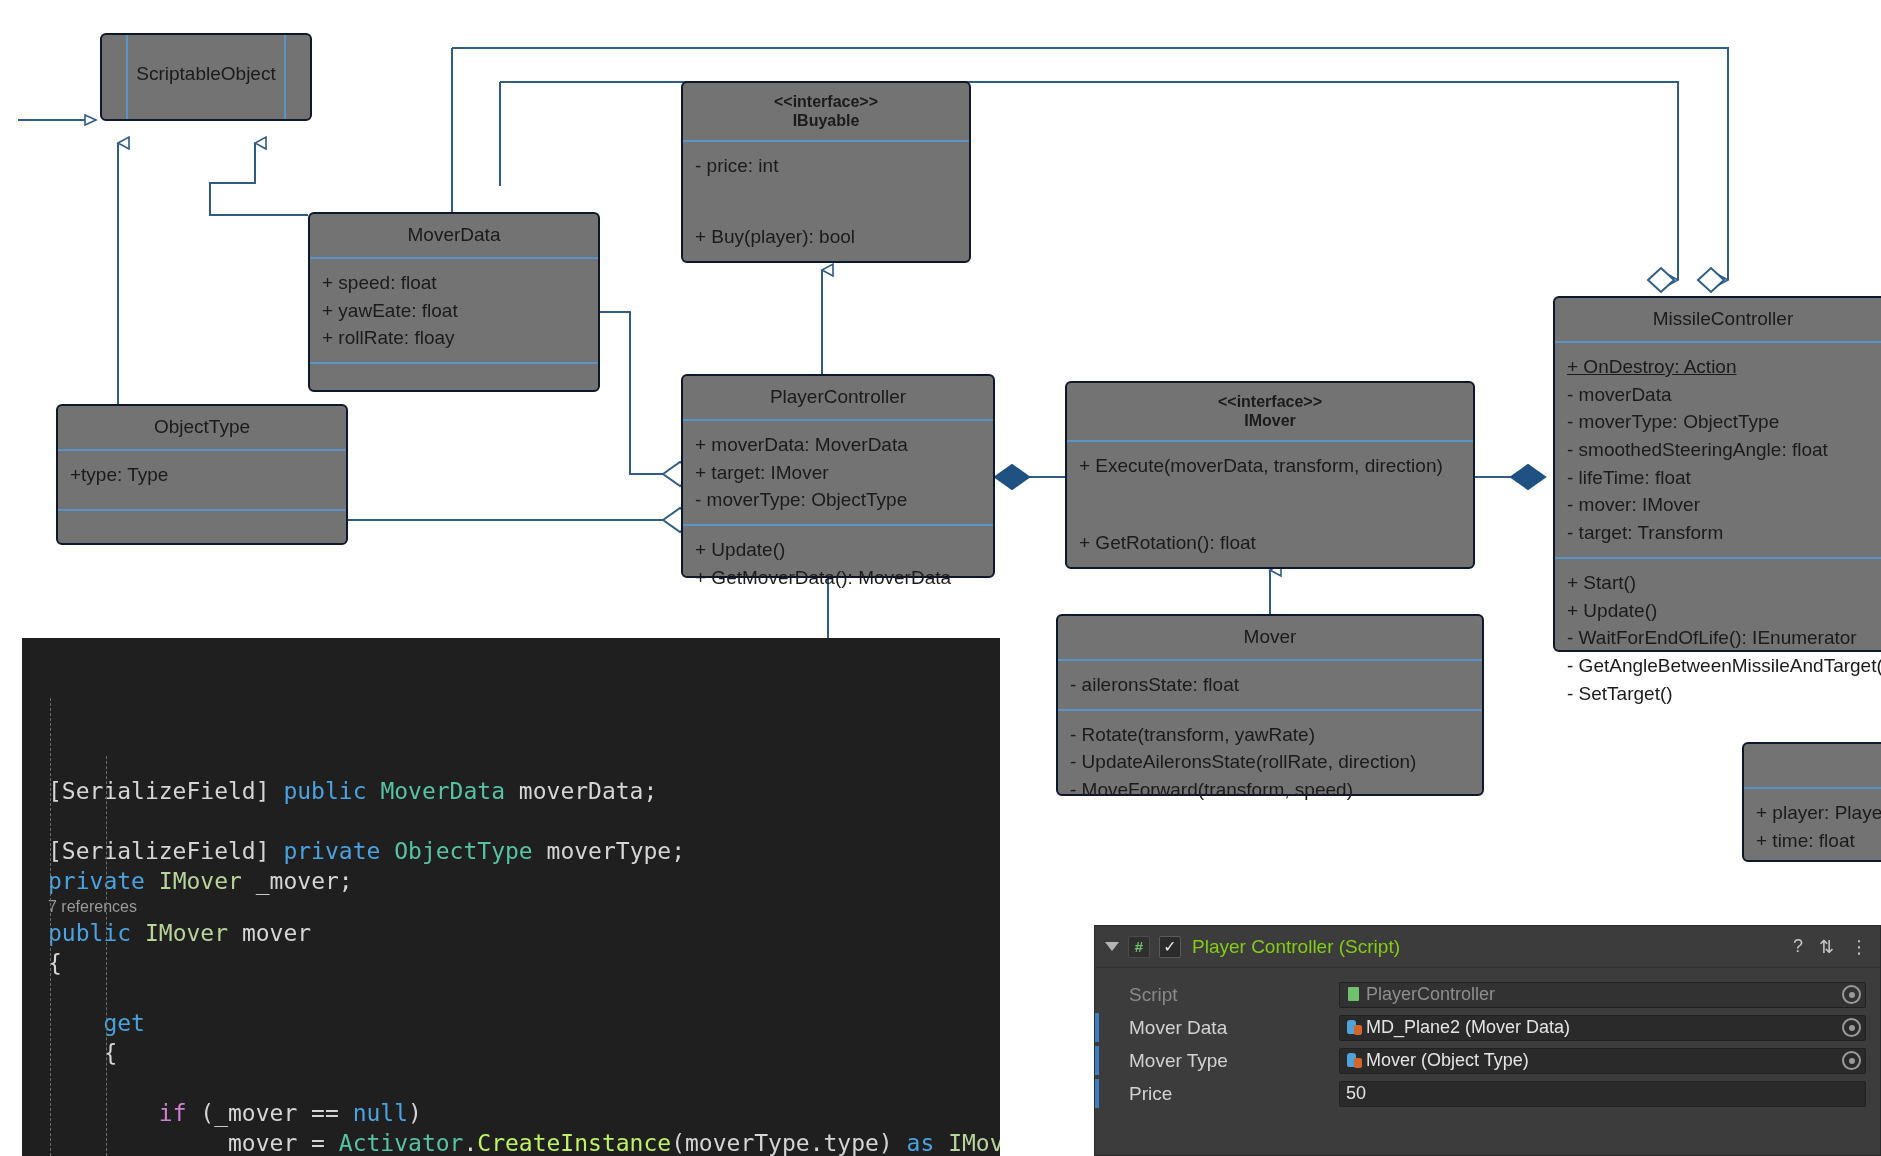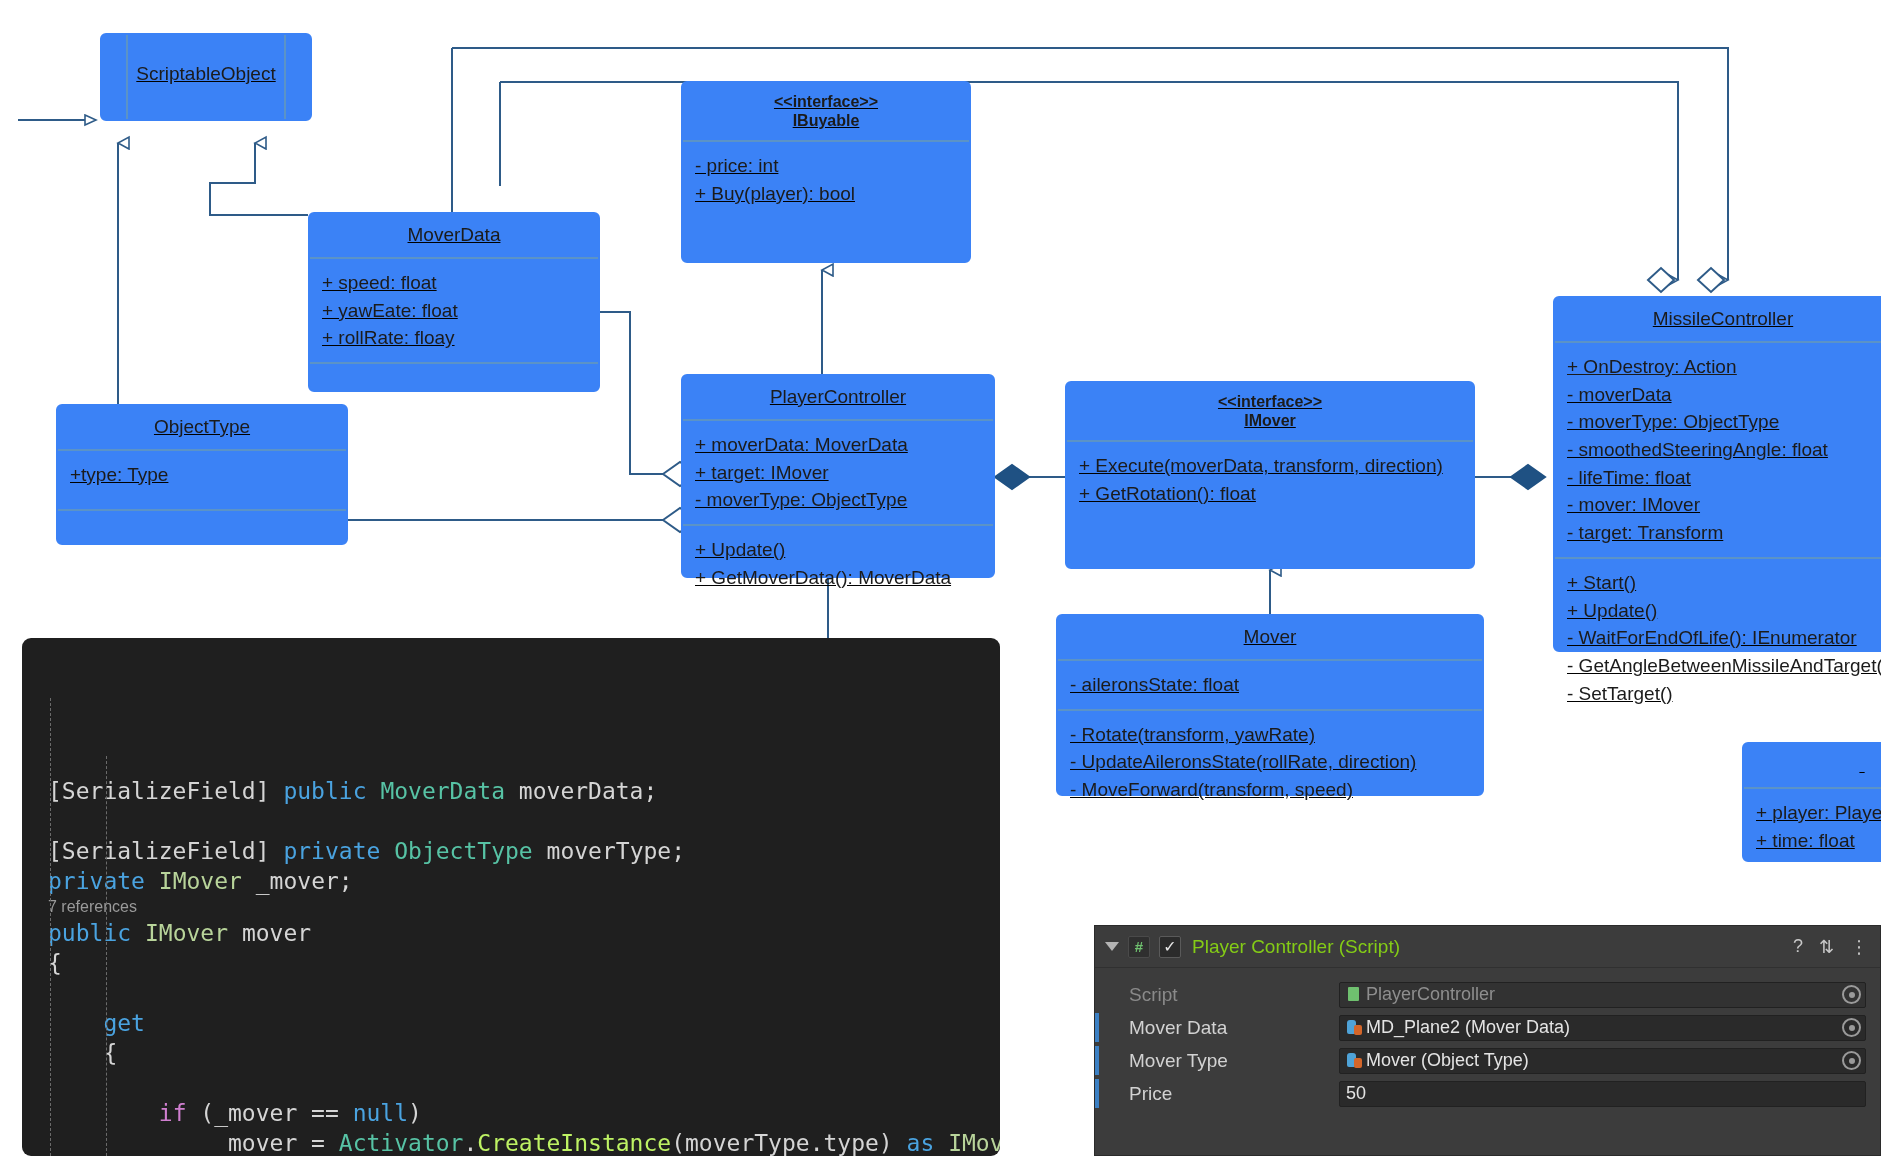--- a/index.html
+++ b/index.html
@@ -11,27 +11,26 @@
   #root {
     position: relative;
     width: 1881px;
     height: 1156px;
     overflow: hidden;
     background: #ffffff;
   }
   
   .uml {
     position: absolute;
-    background: #3b82f6;
-    border: 2px solid #3b82f6;
+    background: #737373;
+    border: 2px solid #0f172a;
     border-radius: 6px;
     display: flex;
     flex-direction: column;
     z-index: 5;
-    text-decoration: underline;
   }
   .uml-title {
     text-align: center;
     color: #1b1b1b;
     font-size: 19px;
     padding: 10px 6px 10px 6px;
     line-height: 1.2;
   }
   .uml-title.iface {
     font-weight: bold;
@@ -43,42 +42,41 @@
     border-top: 2px solid #5b93c7;
     padding: 10px 12px;
     color: #1b1b1b;
     font-size: 19px;
     line-height: 1.46;
     flex: 1 1 auto;
   }
   .uml-sec.empty { min-height: 34px; }
   .uml-sec div { white-space: nowrap; }
   .uml-sec div.static { text-decoration: underline; }
-  .uml-sec.center-v { display: flex; flex-direction: column; justify-content: flex-start; }
+  .uml-sec.center-v { display: flex; flex-direction: column; justify-content: space-between; }
 
   
   .so-bar {
     position: absolute; top: 0; bottom: 0; width: 2px; background: #5b93c7;
   }
 
   
   #wires { position: absolute; left: 0; top: 0; width: 1881px; height: 1156px; z-index: 2; }
 
   
   #code {
     position: absolute;
     background: #1f1f1f;
     z-index: 20;
     font-family: "DejaVu Sans Mono", "Liberation Mono", monospace;
     font-size: 23px;
     line-height: 30px;
     padding: 18px 0 0 0;
     white-space: pre;
     overflow: hidden;
-    border-radius: 9px;
   }
   #code .ln { padding-left: 26px; height: 30px; }
   #code .ln.ref { font-family: "Liberation Sans", sans-serif; font-size: 16px; height: 22px; line-height: 22px; color: #9a9a9a; }
   .c-attr   { color: #d5d5d5; }
   .c-kw     { color: #4aa3e0; }
   .c-type   { color: #57c3a5; }
   .c-iface  { color: #b8d49a; }
   .c-var    { color: #d5d5d5; }
   .c-ctrl   { color: #d07fd0; }
   .c-punc   { color: #d5d5d5; }

